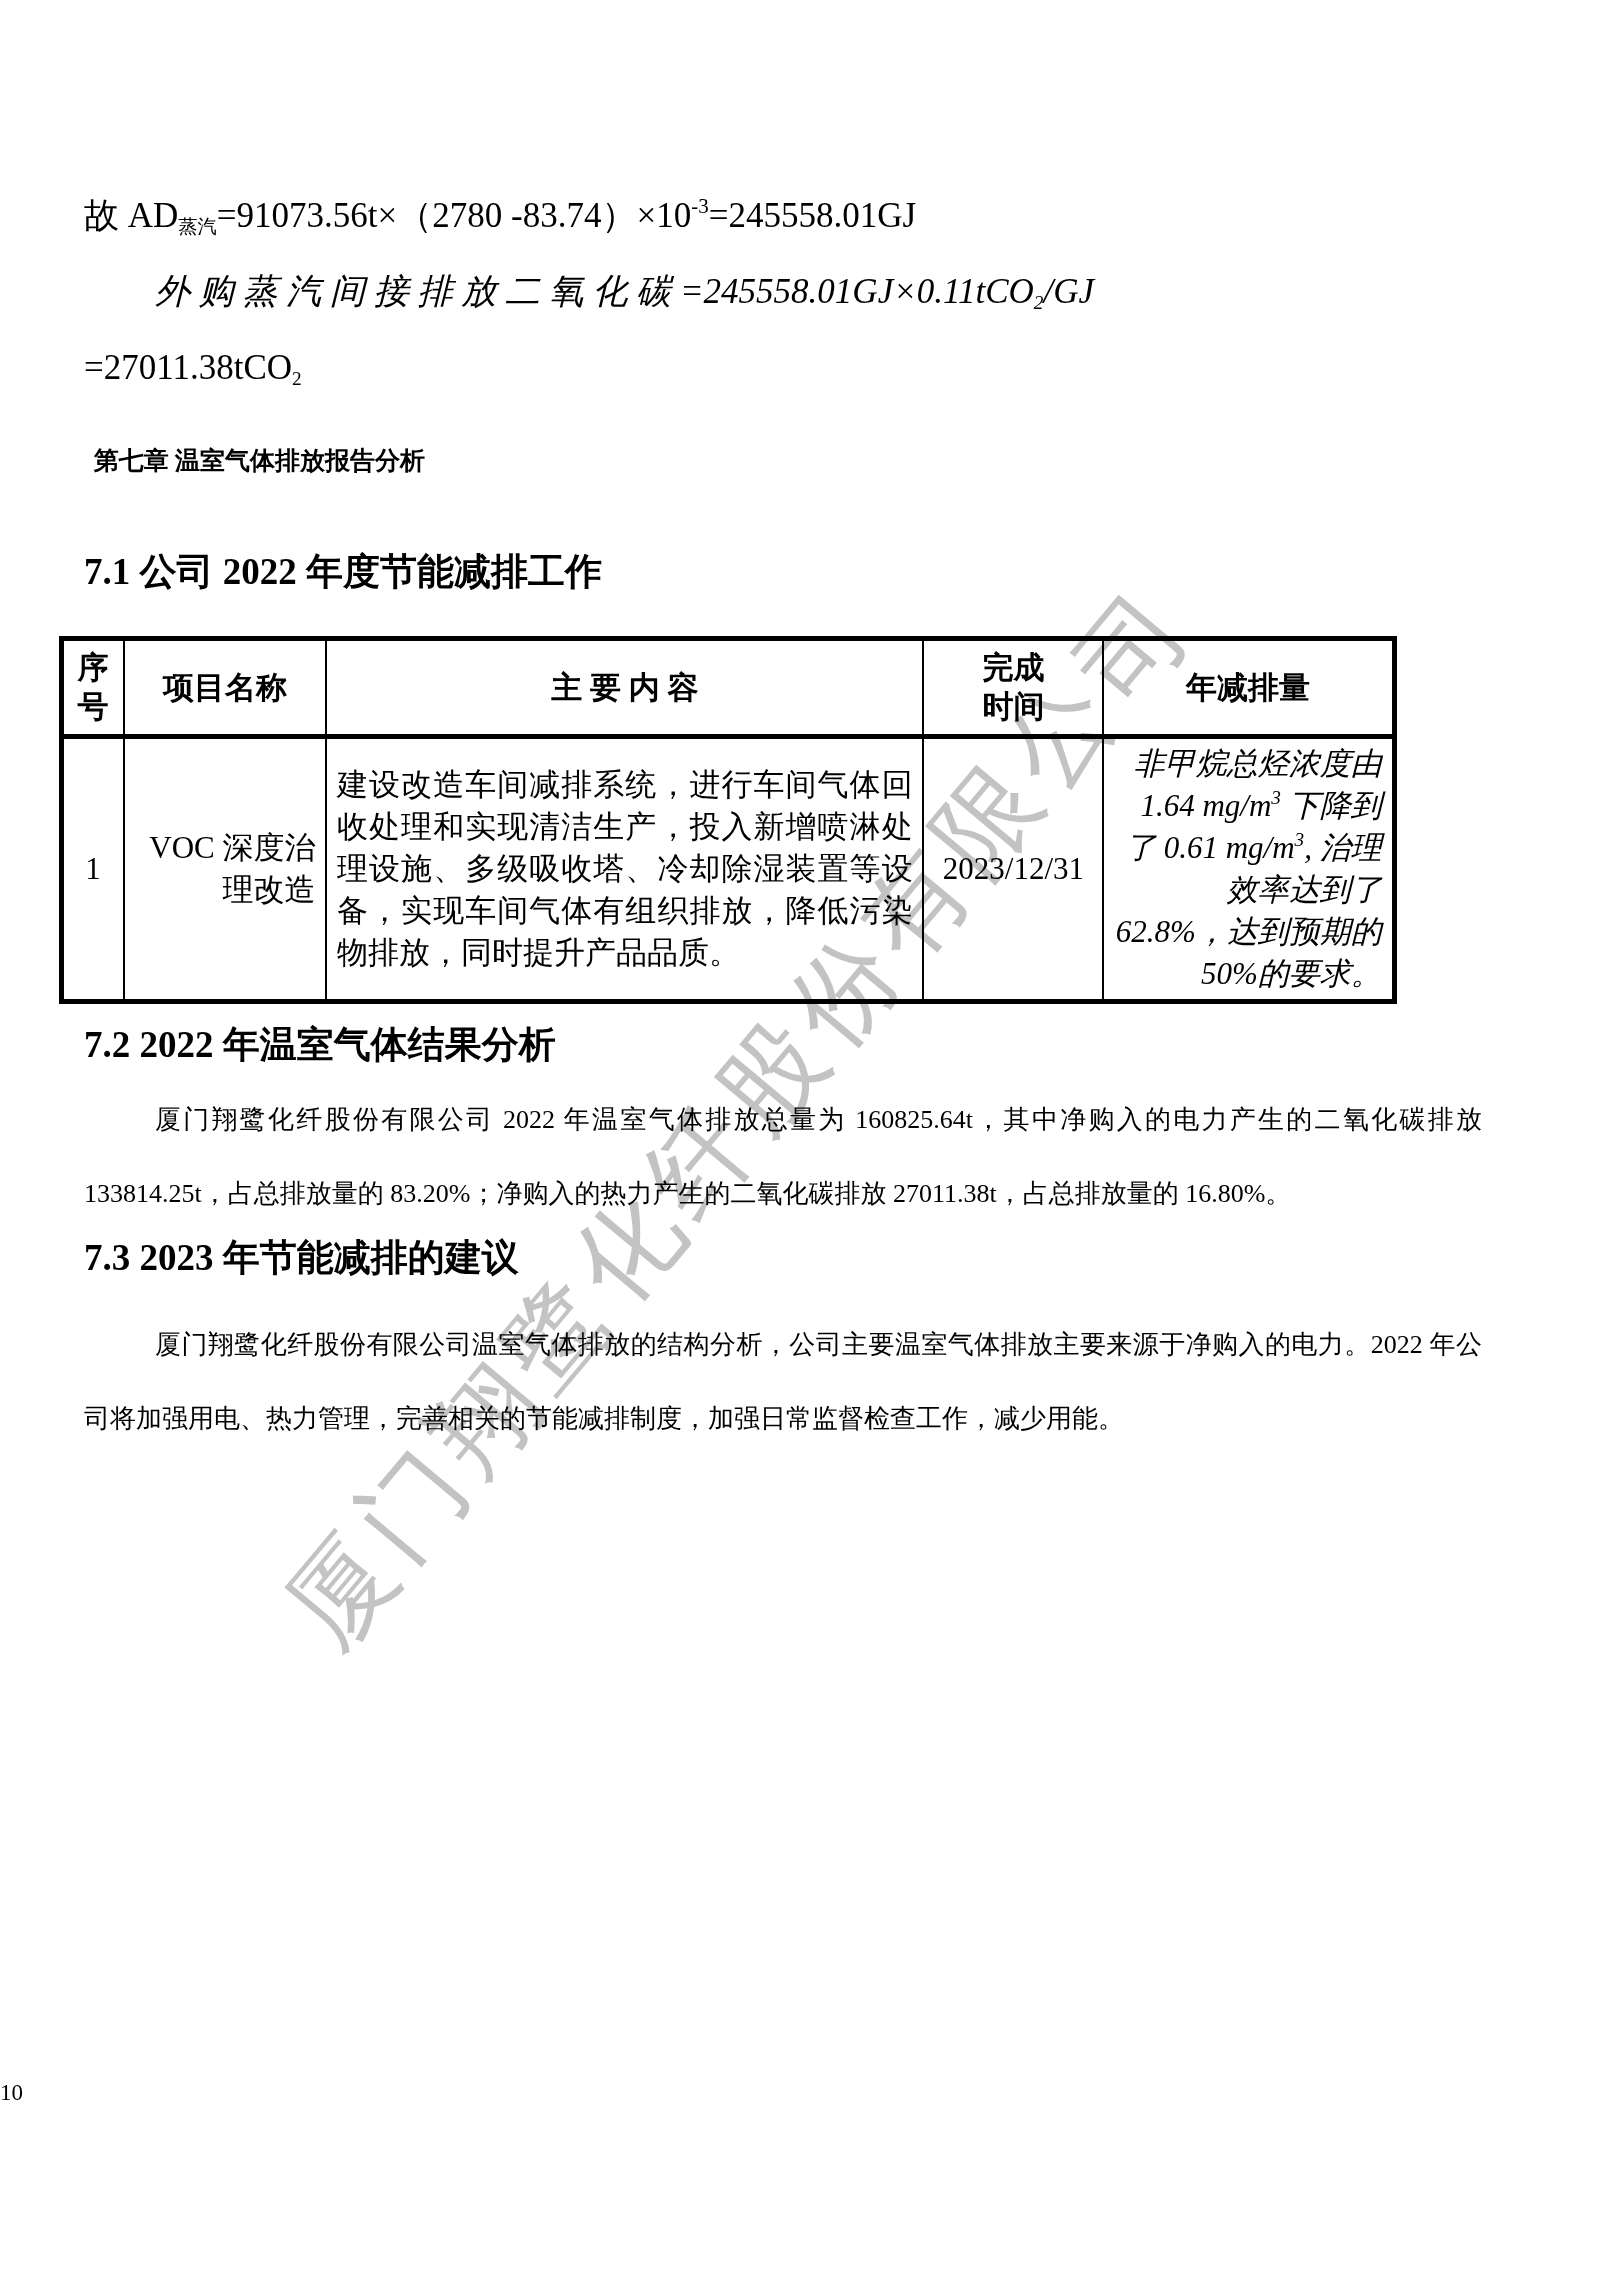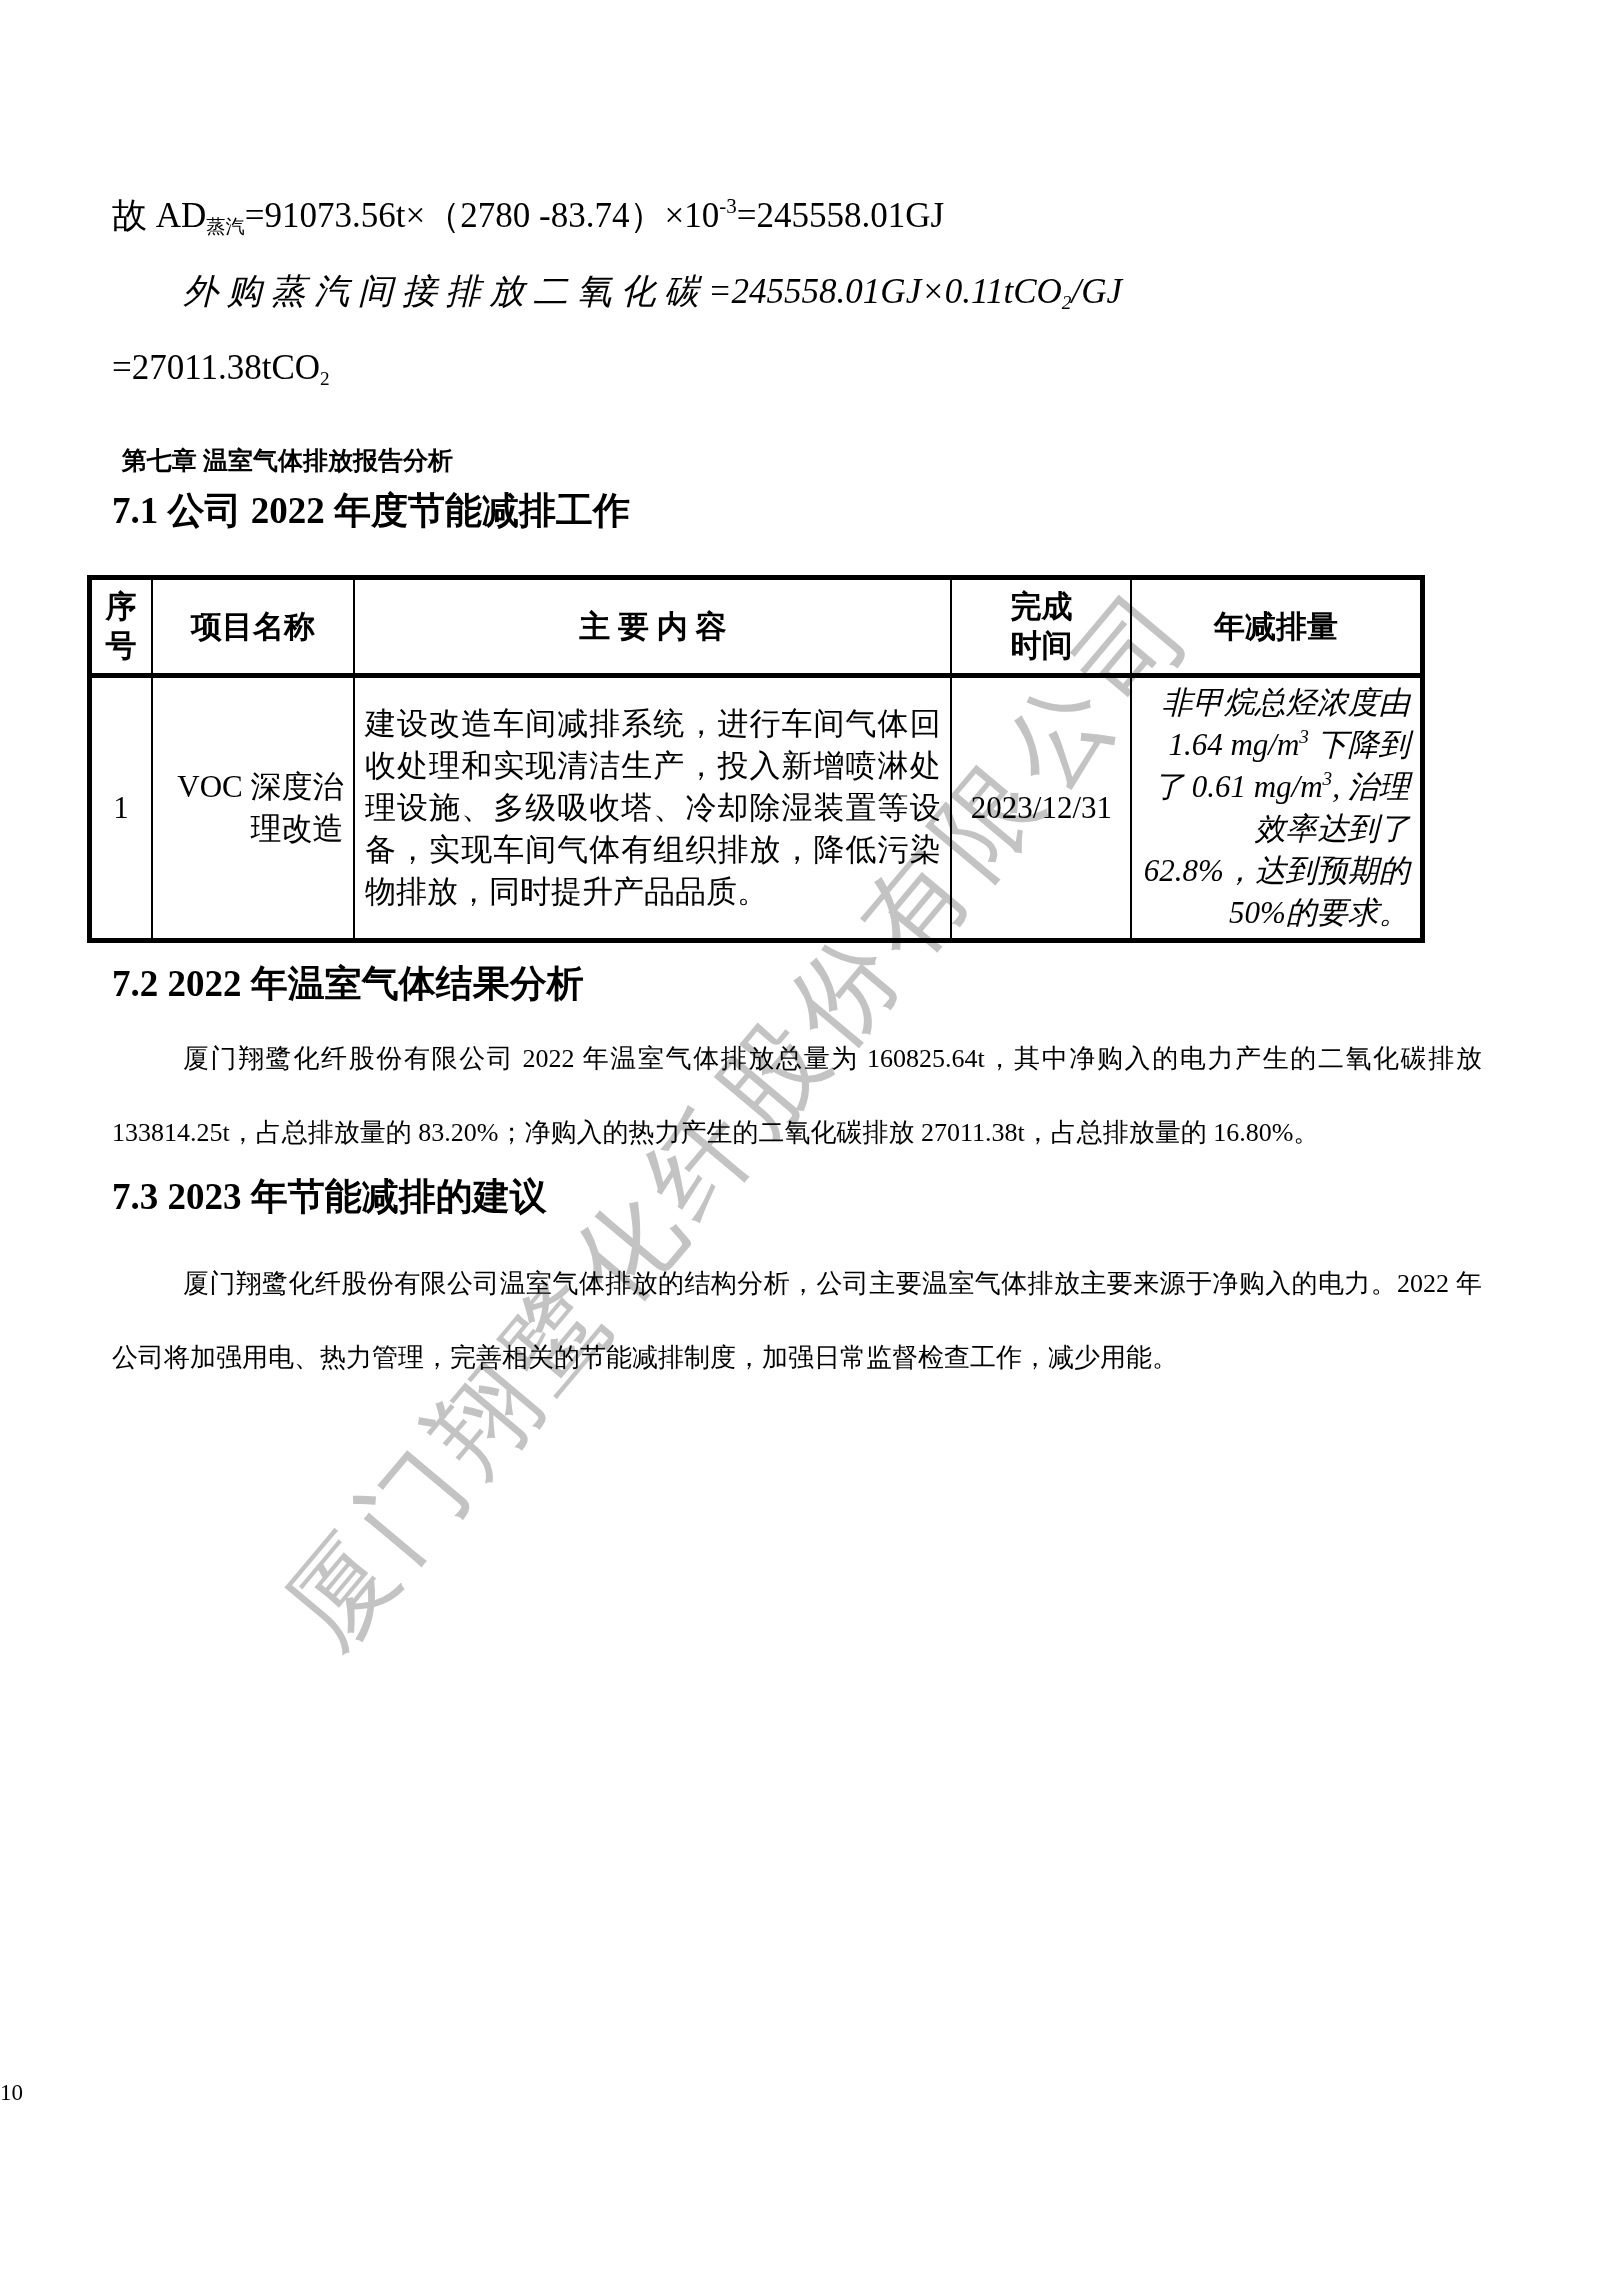--- a/index.html
+++ b/index.html
@@ -21,39 +21,39 @@
     font-size:102px;
     letter-spacing:9.8px;
     color:#c3c3c3;
     white-space:nowrap;
     z-index:0;
     user-select:none;
   }
   
   .content{
     position:relative;z-index:1;
-    padding:178px 139px 0 112px;
+    padding:178px 139px 0 84px;
   }
   p{margin:0;}
   .formula{
     font-size:35px;line-height:76px;
     white-space:nowrap;
   }
   .formula.indented{text-indent:71px;font-style:italic;}
   .formula sub{font-size:0.55em;vertical-align:-0.3em;line-height:0;}
   .formula sup{font-size:0.6em;vertical-align:0.65em;line-height:0;}
   h1.chapter{
     font-size:25px;line-height:51px;font-weight:bold;
     margin:29px 0 0 9.8px;
   }
   h2.section{
     font-size:37px;line-height:49px;font-weight:bold;
     margin:0;
   }
-  h2.s71{}
+  h2.s71{margin-top:61px;}
   h2.s72{margin-top:16px;}
   h2.s73{margin-top:2px;}
   .body-par{
     font-size:26px;line-height:74px;
     text-align:justify;
     text-indent:71px;
   }
   .p72{margin-top:14.7px;}
   .p73{margin-top:25.5px;}
   

